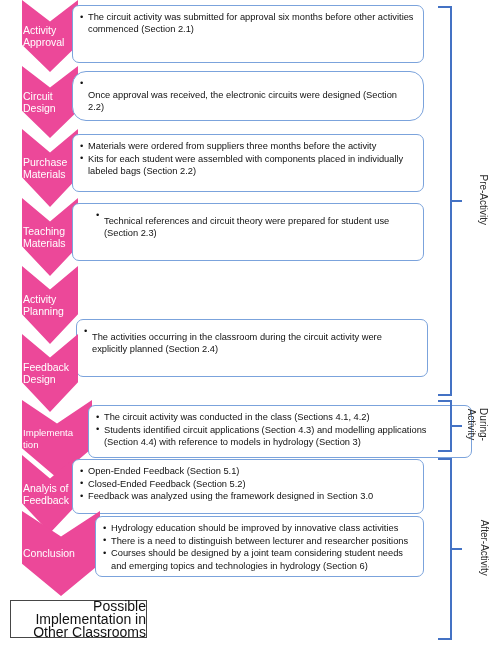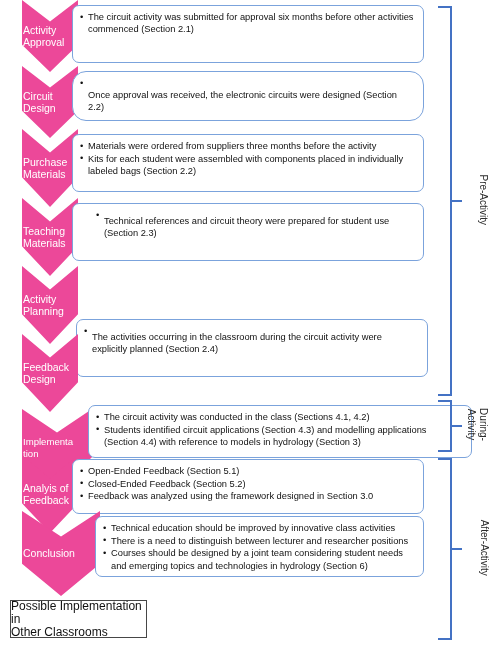--- a/index.html
+++ b/index.html
@@ -74,24 +74,24 @@
     top: -0.5px;
     font-size: 9.5px;
   }
 
   
   .finalbox {
     position: absolute;
     background: #ffffff;
     border: 1px solid #464646;
     box-sizing: border-box;
-    font-size: 12px;
+    font-size: 14px;
     line-height: 13px;
     color: #111111;
-    text-align: left;
+    text-align: right;
     display: flex;
     align-items: center;
     justify-content: center;
     white-space: pre-line;
   }
 
   
   .bracket {
     position: absolute;
     border: 2px solid #4472C4;
@@ -170,21 +170,21 @@
     <ul>
       <li style="padding-top:6px;">The activities occurring in the classroom during the circuit activity were explicitly planned (Section 2.4)</li>
     </ul>
   </div>
 
   <div class="chevron" style="left:22px; top:334px; width:56px; height:78px;">
     <span class="clabel">Feedback
 Design</span>
   </div>
 
-  <div class="chevron" style="left:22px; top:409px; width:70px; height:78px; font-size:9.6px;">
+  <div class="chevron" style="left:22px; top:400px; width:70px; height:78px; font-size:9.6px;">
     <span class="clabel">Implementa
 tion</span>
   </div>
   <div class="tbox" style="left:88px; top:405px; width:384px; height:53px;">
     <ul>
       <li>The circuit activity was conducted in the class (Sections 4.1, 4.2)</li>
       <li>Students identified circuit applications (Section 4.3) and modelling applications (Section 4.4) with reference to models in hydrology (Section 3)</li>
     </ul>
   </div>
 
@@ -198,21 +198,21 @@
       <li>Closed-Ended Feedback (Section 5.2)</li>
       <li>Feedback was analyzed using the framework designed in Section 3.0</li>
     </ul>
   </div>
 
   <div class="chevron" style="left:22px; top:511px; width:78px; height:85px;">
     <span class="clabel">Conclusion</span>
   </div>
   <div class="tbox" style="left:95px; top:516px; width:329px; height:61px;">
     <ul>
-      <li>Technical education should be improved by innovative class activities</li>
+      <li>Hydrology education should be improved by innovative class activities</li>
       <li>There is a need to distinguish between lecturer and researcher positions</li>
       <li>Courses should be designed by a joint team considering student needs and emerging topics and technologies in hydrology (Section 6)</li>
     </ul>
   </div>
 
   <div class="finalbox" style="left:10px; top:600px; width:137px; height:38px;">Possible Implementation in
 Other Classrooms</div>
 
   <div class="bracket" style="left:438px; top:6px; width:14px; height:390px;"></div>
   <div class="bracket-tick" style="left:451px; top:200px;"></div>

